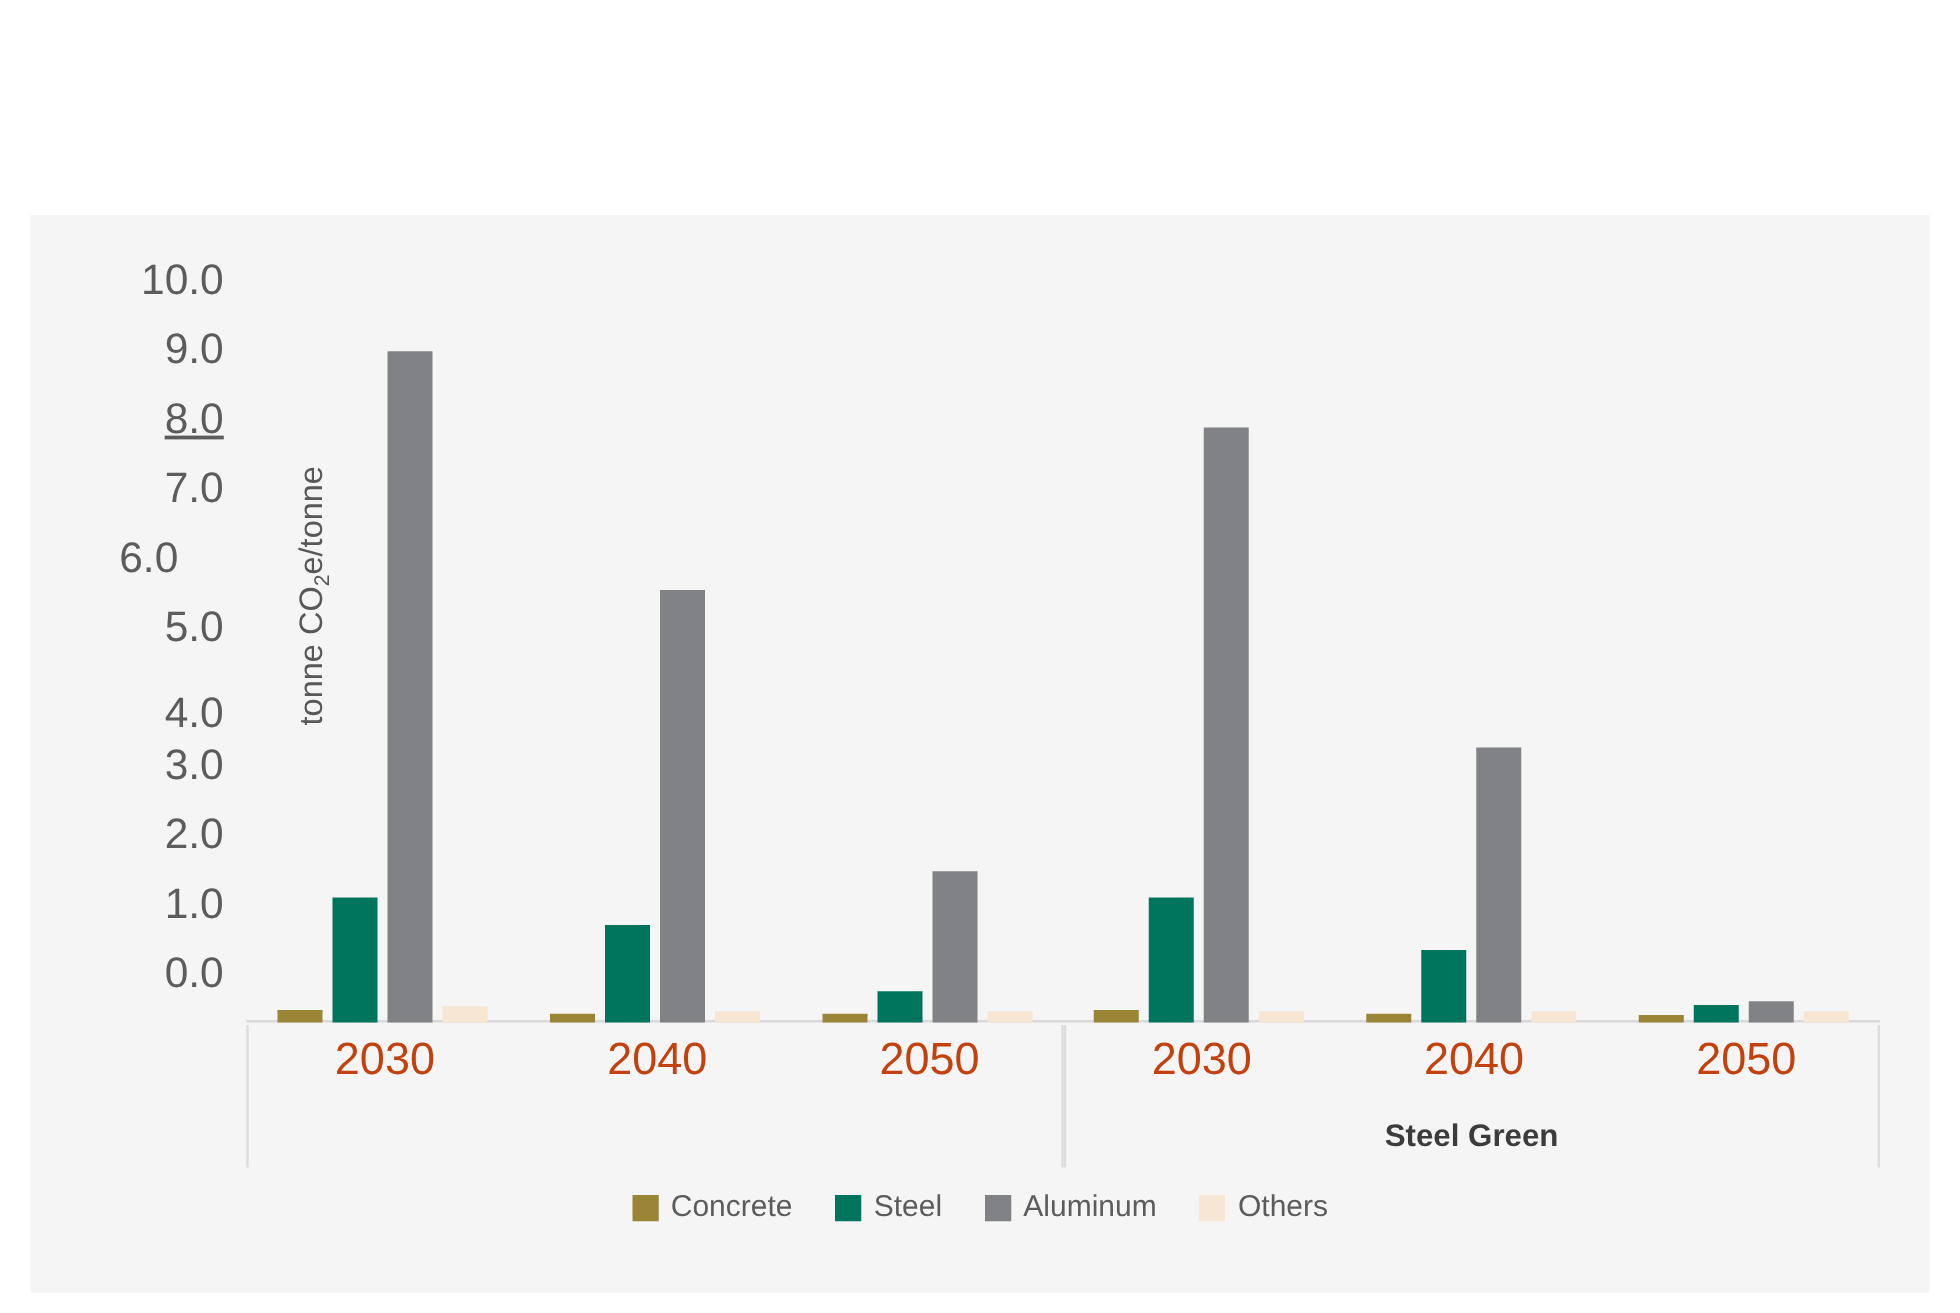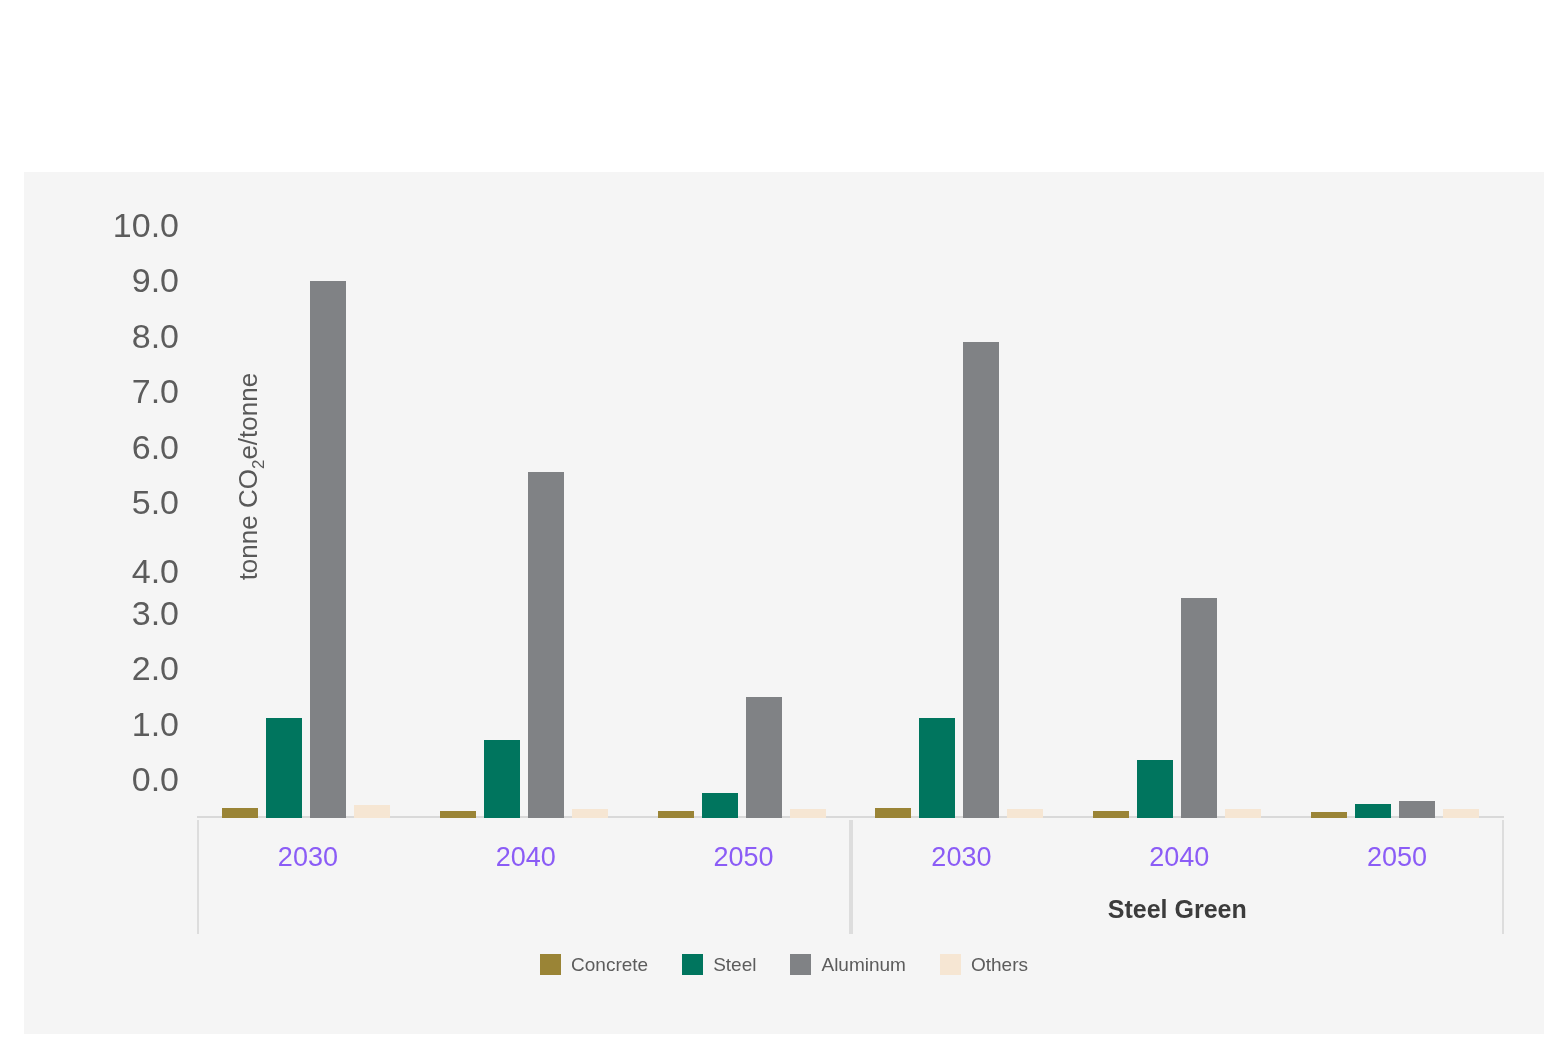--- a/index.html
+++ b/index.html
@@ -121,25 +121,25 @@
   }
   .year-row {
     position: absolute;
     top: 6px;
     left: 0;
     right: 0;
     height: 46px;
   }
   .year-label {
     position: absolute;
-    top: 16px;
+    top: 0;
     width: 160px;
     text-align: center;
-    font-size: 27px;
-    color: #8b5cf6;
+    font-size: 36px;
+    color: #c2410c;
     transform: translateX(-50%);
   }
   .super-label {
     position: absolute;
     bottom: 10px;
     left: 0;
     right: 0;
     text-align: center;
     font-size: 25px;
     font-weight: bold;
@@ -161,21 +161,21 @@
     display: flex;
     align-items: center;
     gap: 10px;
   }
   .legend-swatch {
     width: 21px;
     height: 21px;
     display: inline-block;
   }
   .legend-text {
-    font-size: 19px;
+    font-size: 24px;
     color: #5c5c5c;
     line-height: 1;
   }
 </style>
 </head>
 <body>
 
 <div class="page">
 
 
@@ -183,23 +183,23 @@
 
     <div class="plot">
 
       <div class="axis-label-y">
         <span>tonne CO</span><sub>2</sub><span>e/tonne</span>
       </div>
 
       <div id="yticks">
           <div class="ytick" style="bottom: 574px;">10.0</div>
           <div class="ytick" style="bottom: 518.6px;">9.0</div>
-          <div class="ytick" style="bottom: 463.2px;">8.0</div>
+          <div class="ytick" style="bottom: 463.2px; text-decoration: underline;">8.0</div>
           <div class="ytick" style="bottom: 407.8px;">7.0</div>
-          <div class="ytick" style="bottom: 352.4px;">6.0</div>
+          <div class="ytick" style="bottom: 352.4px; text-align: center;">6.0</div>
           <div class="ytick" style="bottom: 297px;">5.0</div>
           <div class="ytick" style="bottom: 228px;">4.0</div>
           <div class="ytick" style="bottom: 186.2px;">3.0</div>
           <div class="ytick" style="bottom: 130.8px;">2.0</div>
           <div class="ytick" style="bottom: 75.4px;">1.0</div>
           <div class="ytick" style="bottom: 20px;">0.0</div>
         </div>
 
       <div class="baseline" style="bottom:20px;"></div>
 

